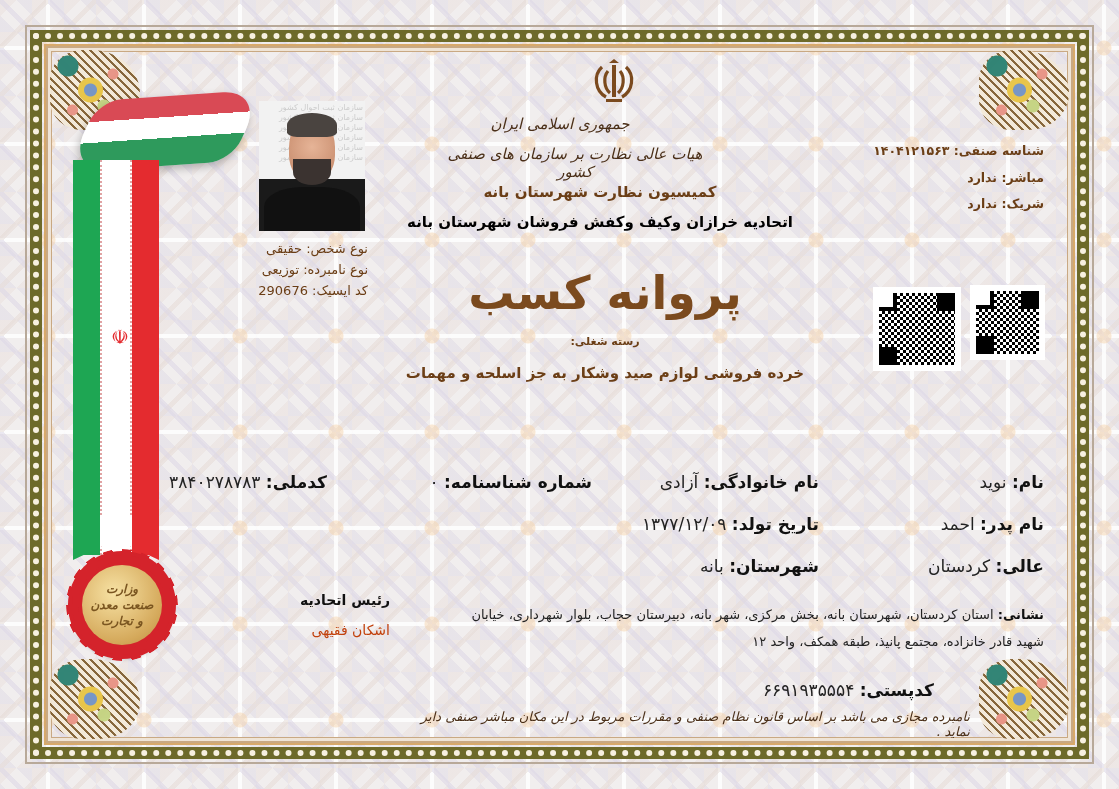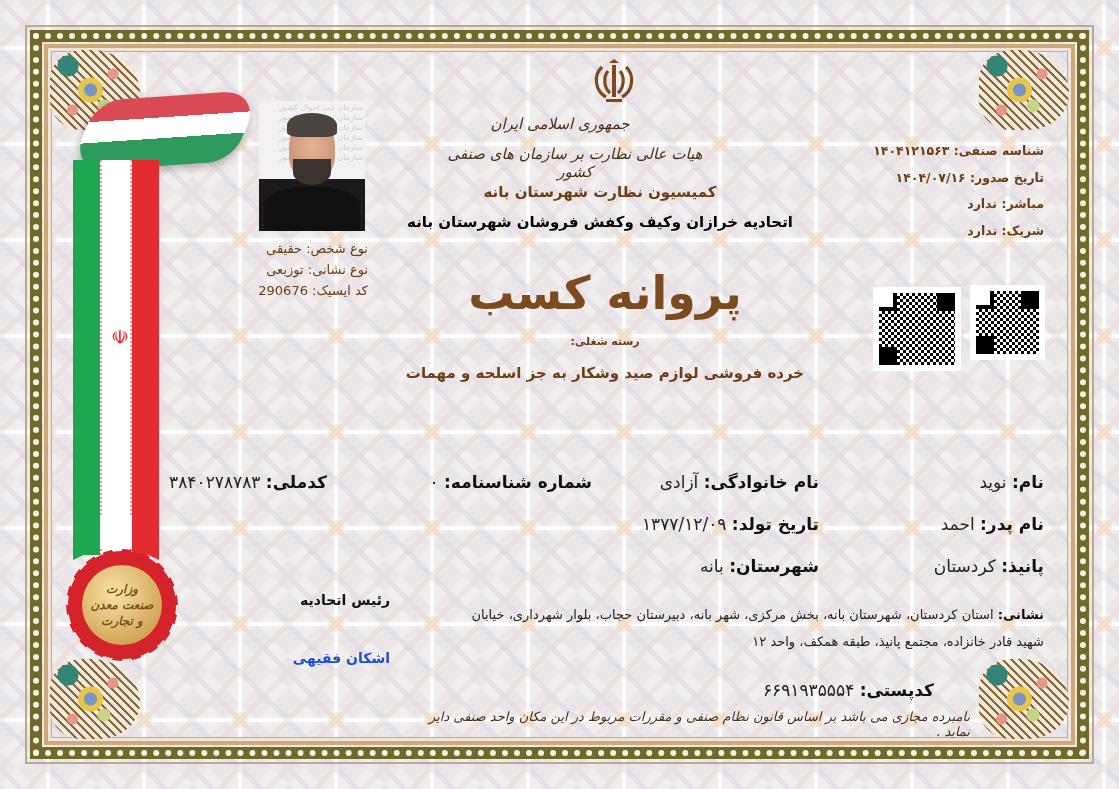--- a/index.html
+++ b/index.html
@@ -186,21 +186,21 @@
   .qr1 { left: 873px; top: 287px; width: 88px; height: 84px; }
   .qr2 { left: 970px; top: 285px; width: 75px; height: 75px; }
 
   .row { position: absolute; direction: rtl; font-size: 17px; color: #222; white-space: nowrap; }
   .row .k { font-weight: bold; color: #111; }
 
   .addr { right: 75px; top: 601px; width: 590px; font-size: 13px; line-height: 27px; color: #222; direction: rtl; text-align: right; position: absolute; }
   .addr .k { font-weight: bold; color: #111; }
 
   .sig-title { left: 270px; top: 592px; width: 120px; font-size: 14px; font-weight: bold; color: #111; }
-  .sig-name { left: 270px; top: 650px; width: 120px; font-size: 14px; font-weight: bold; color: #1d4ed8; }
+  .sig-name { left: 270px; top: 622px; width: 120px; font-size: 14px; font-weight: normal; color: #c2410c; }
 
   .footer-note {
     position: absolute; left: 420px; top: 709px; width: 550px; direction: rtl; text-align: right;
     font-family: "DejaVu Serif", serif; font-style: italic; font-size: 13px; color: #4a2f18;
   }
 </style>
 </head>
 <body>
 
 <div class="bg"></div>
@@ -243,21 +243,21 @@
     <div>سازمان ثبت احوال کشور</div>
   </div>
   <div class="body"></div>
   <div class="head"></div>
   <div class="hair"></div>
   <div class="beard"></div>
 </div>
 
 <div class="rtl person-meta brown bold">
   <div><span>نوع شخص:</span> <span>حقیقی</span></div>
-  <div><span>نوع نشانی:</span> <span>توزیعی</span></div>
+  <div><span>نوع نامبرده:</span> <span>توزیعی</span></div>
   <div><span>کد ایسیک:</span> <span>290676</span></div>
 </div>
 
 <svg class="emblem-logo" viewBox="0 0 48 48">
   <g fill="none" stroke="#7b4a1e" stroke-width="3.2">
     <path d="M12 10 C3 18 5 34 16 40"></path>
     <path d="M36 10 C45 18 43 34 32 40"></path>
     <path d="M18 14 C13 20 14 31 20 36"></path>
     <path d="M30 14 C35 20 34 31 28 36"></path>
   </g>
@@ -270,21 +270,20 @@
 <div class="gov-line2">هیات عالی نظارت بر سازمان های صنفی کشور</div>
 <div class="center-text commission">کمیسیون نظارت شهرستان بانه</div>
 <div class="center-text union">اتحادیه خرازان وکیف وکفش فروشان شهرستان بانه</div>
 
 <div class="center-text title">پروانه کسب</div>
 <div class="center-text field-label">رسته شغلی:</div>
 <div class="center-text field-value">خرده فروشی لوازم صید وشکار به جز اسلحه و مهمات</div>
 
 <div class="rtl license-info">
   <div><span>شناسه صنفی:</span> <span>۱۴۰۴۱۲۱۵۶۳</span></div>
-  <div><span>تاریخ صدور:</span> <span>۱۴۰۴/۰۷/۱۶</span></div>
   <div><span>مباشر:</span> <span>ندارد</span></div>
   <div><span>شریک:</span> <span>ندارد</span></div>
 </div>
 
 <div class="qr qr1">
     <div class="code"></div>
   </div>
 <div class="qr qr2">
     <div class="code"></div>
   </div>
@@ -303,30 +302,30 @@
 </div>
 
 <div class="row" style="right:75px; top:514px;">
   <span class="k">نام پدر:</span> <span>احمد</span>
 </div>
 <div class="row" style="right:300px; top:514px;">
   <span class="k">تاریخ تولد:</span> <span>۱۳۷۷/۱۲/۰۹</span>
 </div>
 
 <div class="row" style="right:75px; top:556px;">
-  <span class="k">پانیذ:</span> <span>کردستان</span>
+  <span class="k">عالی:</span> <span>کردستان</span>
 </div>
 <div class="row" style="right:300px; top:556px;">
   <span class="k">شهرستان:</span> <span>بانه</span>
 </div>
 
 <div class="addr">
   <span class="k">نشانی:</span> <span>استان کردستان، شهرستان بانه، بخش مرکزی، شهر بانه، دبیرستان حجاب، بلوار شهرداری، خیابان شهید قادر خانزاده، مجتمع پانیذ، طبقه همکف، واحد ۱۲</span>
 </div>
 
 <div class="row" style="right:185px; top:680px;">
   <span class="k">کدپستی:</span> <span>۶۶۹۱۹۳۵۵۵۴</span>
 </div>
 
 <div class="rtl sig-title">رئیس اتحادیه</div>
 <div class="rtl sig-name">اشکان فقیهی</div>
 
-<div class="footer-note">نامبرده مجازی می باشد بر اساس قانون نظام صنفی و مقررات مربوط در این مکان واحد صنفی دایر نماید .</div>
+<div class="footer-note">نامبرده مجازی می باشد بر اساس قانون نظام صنفی و مقررات مربوط در این مکان مباشر صنفی دایر نماید .</div>
 
 </body></html>

